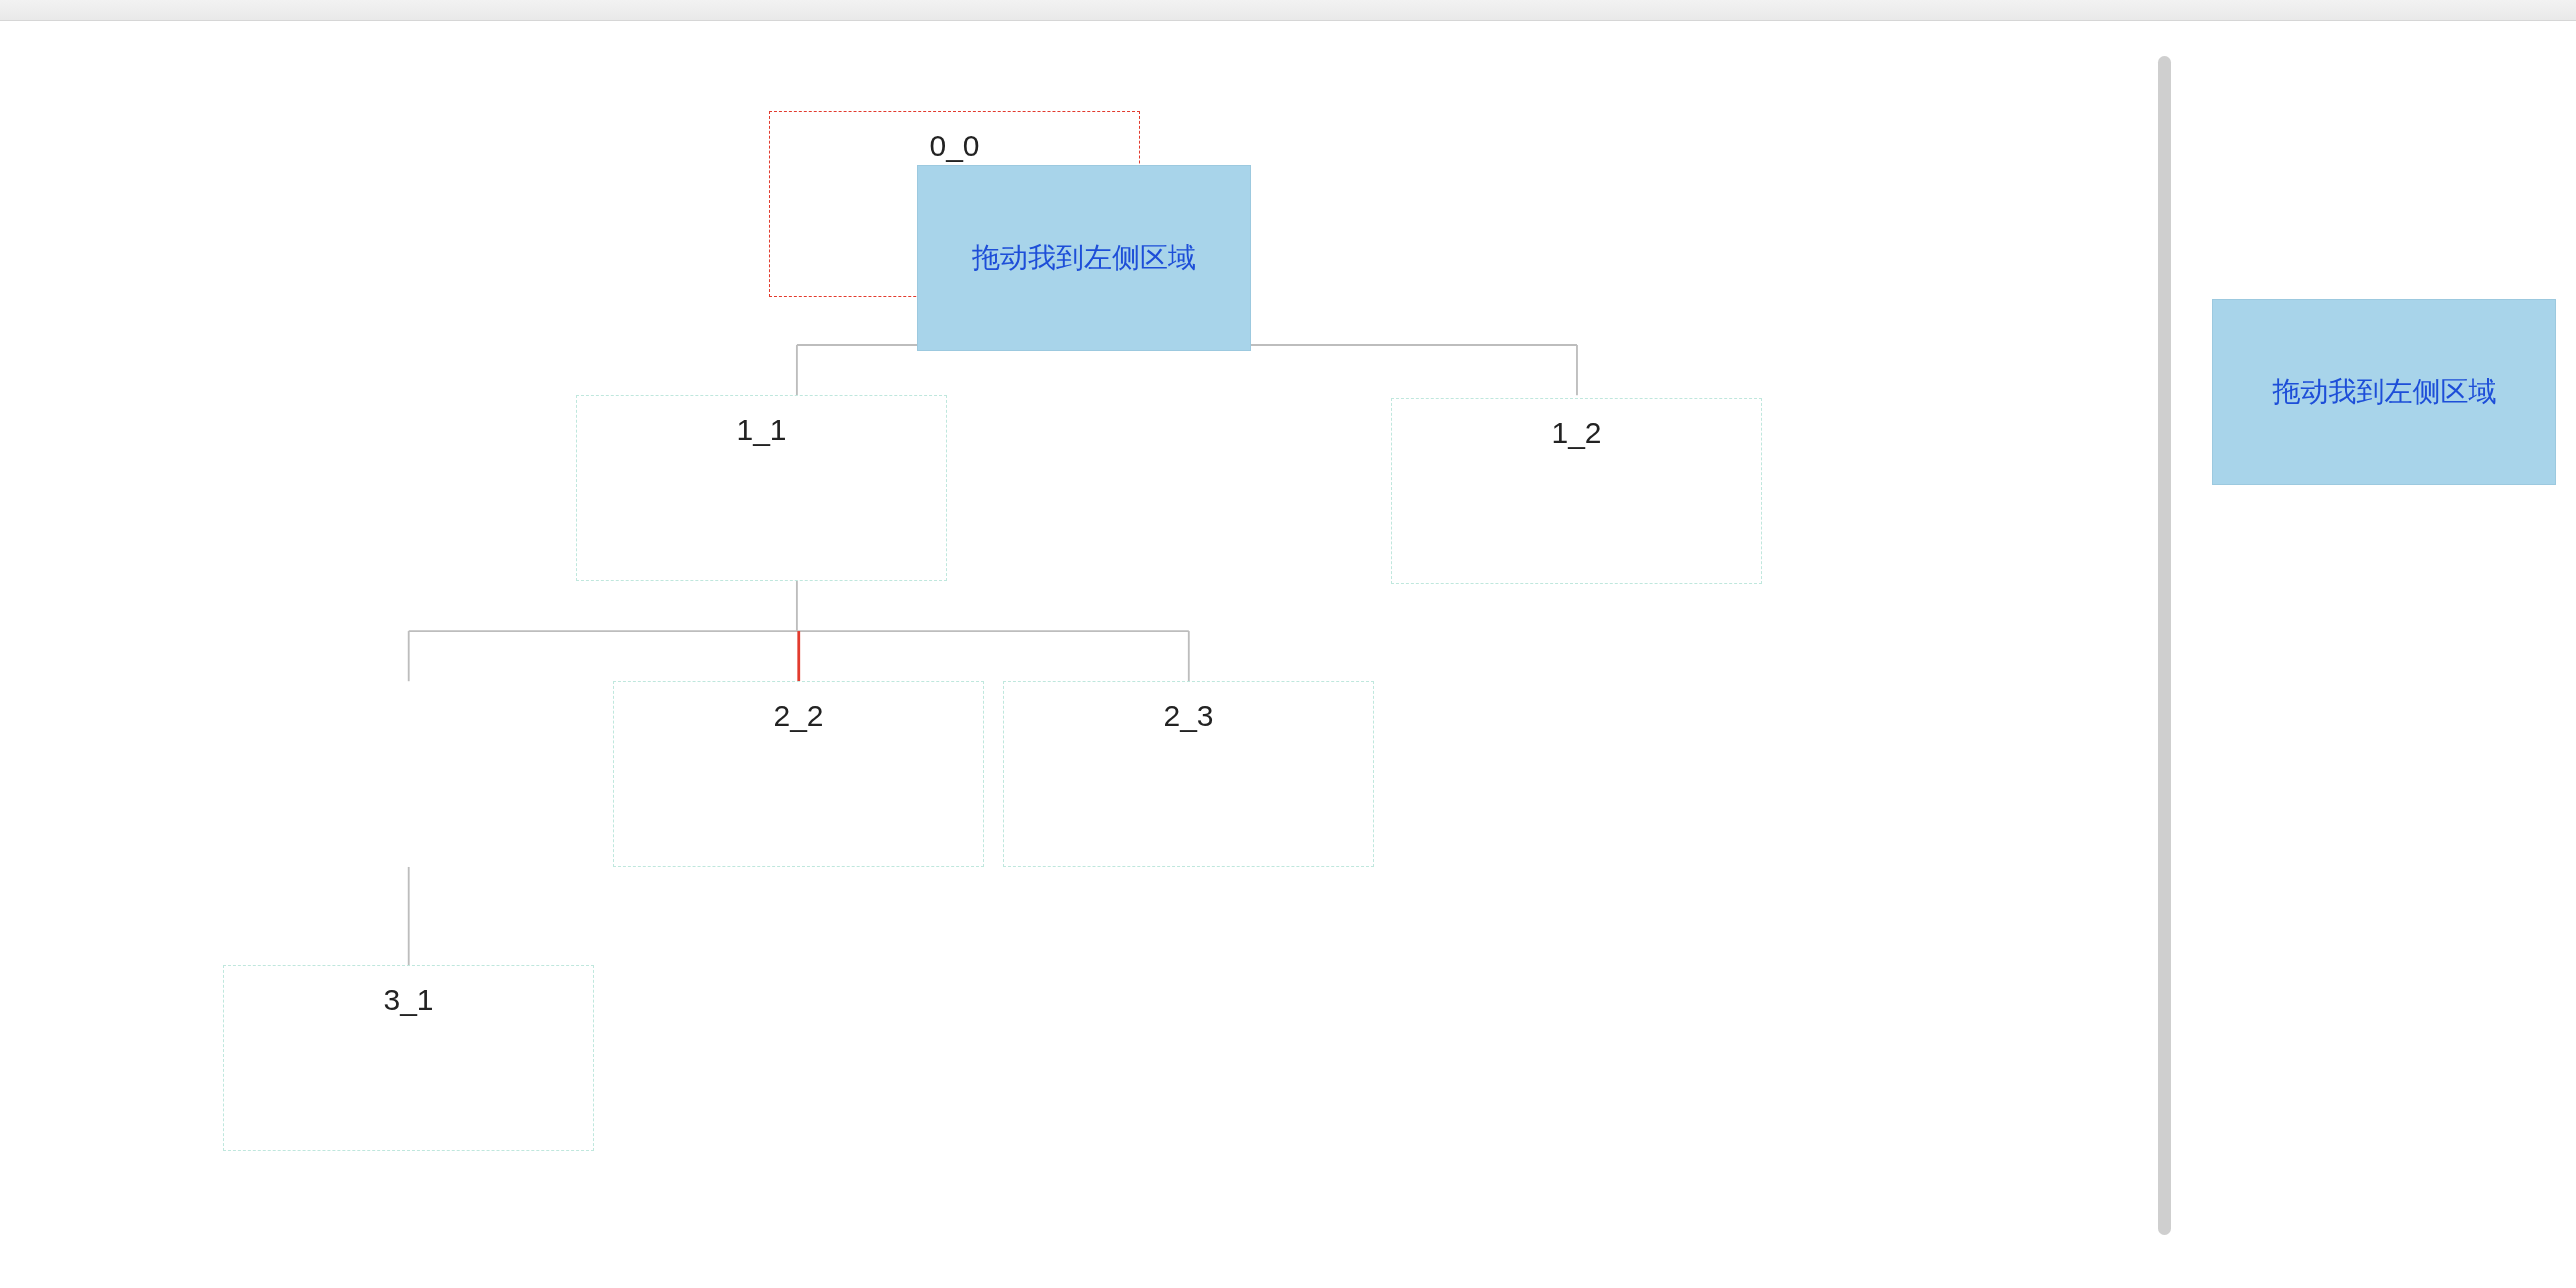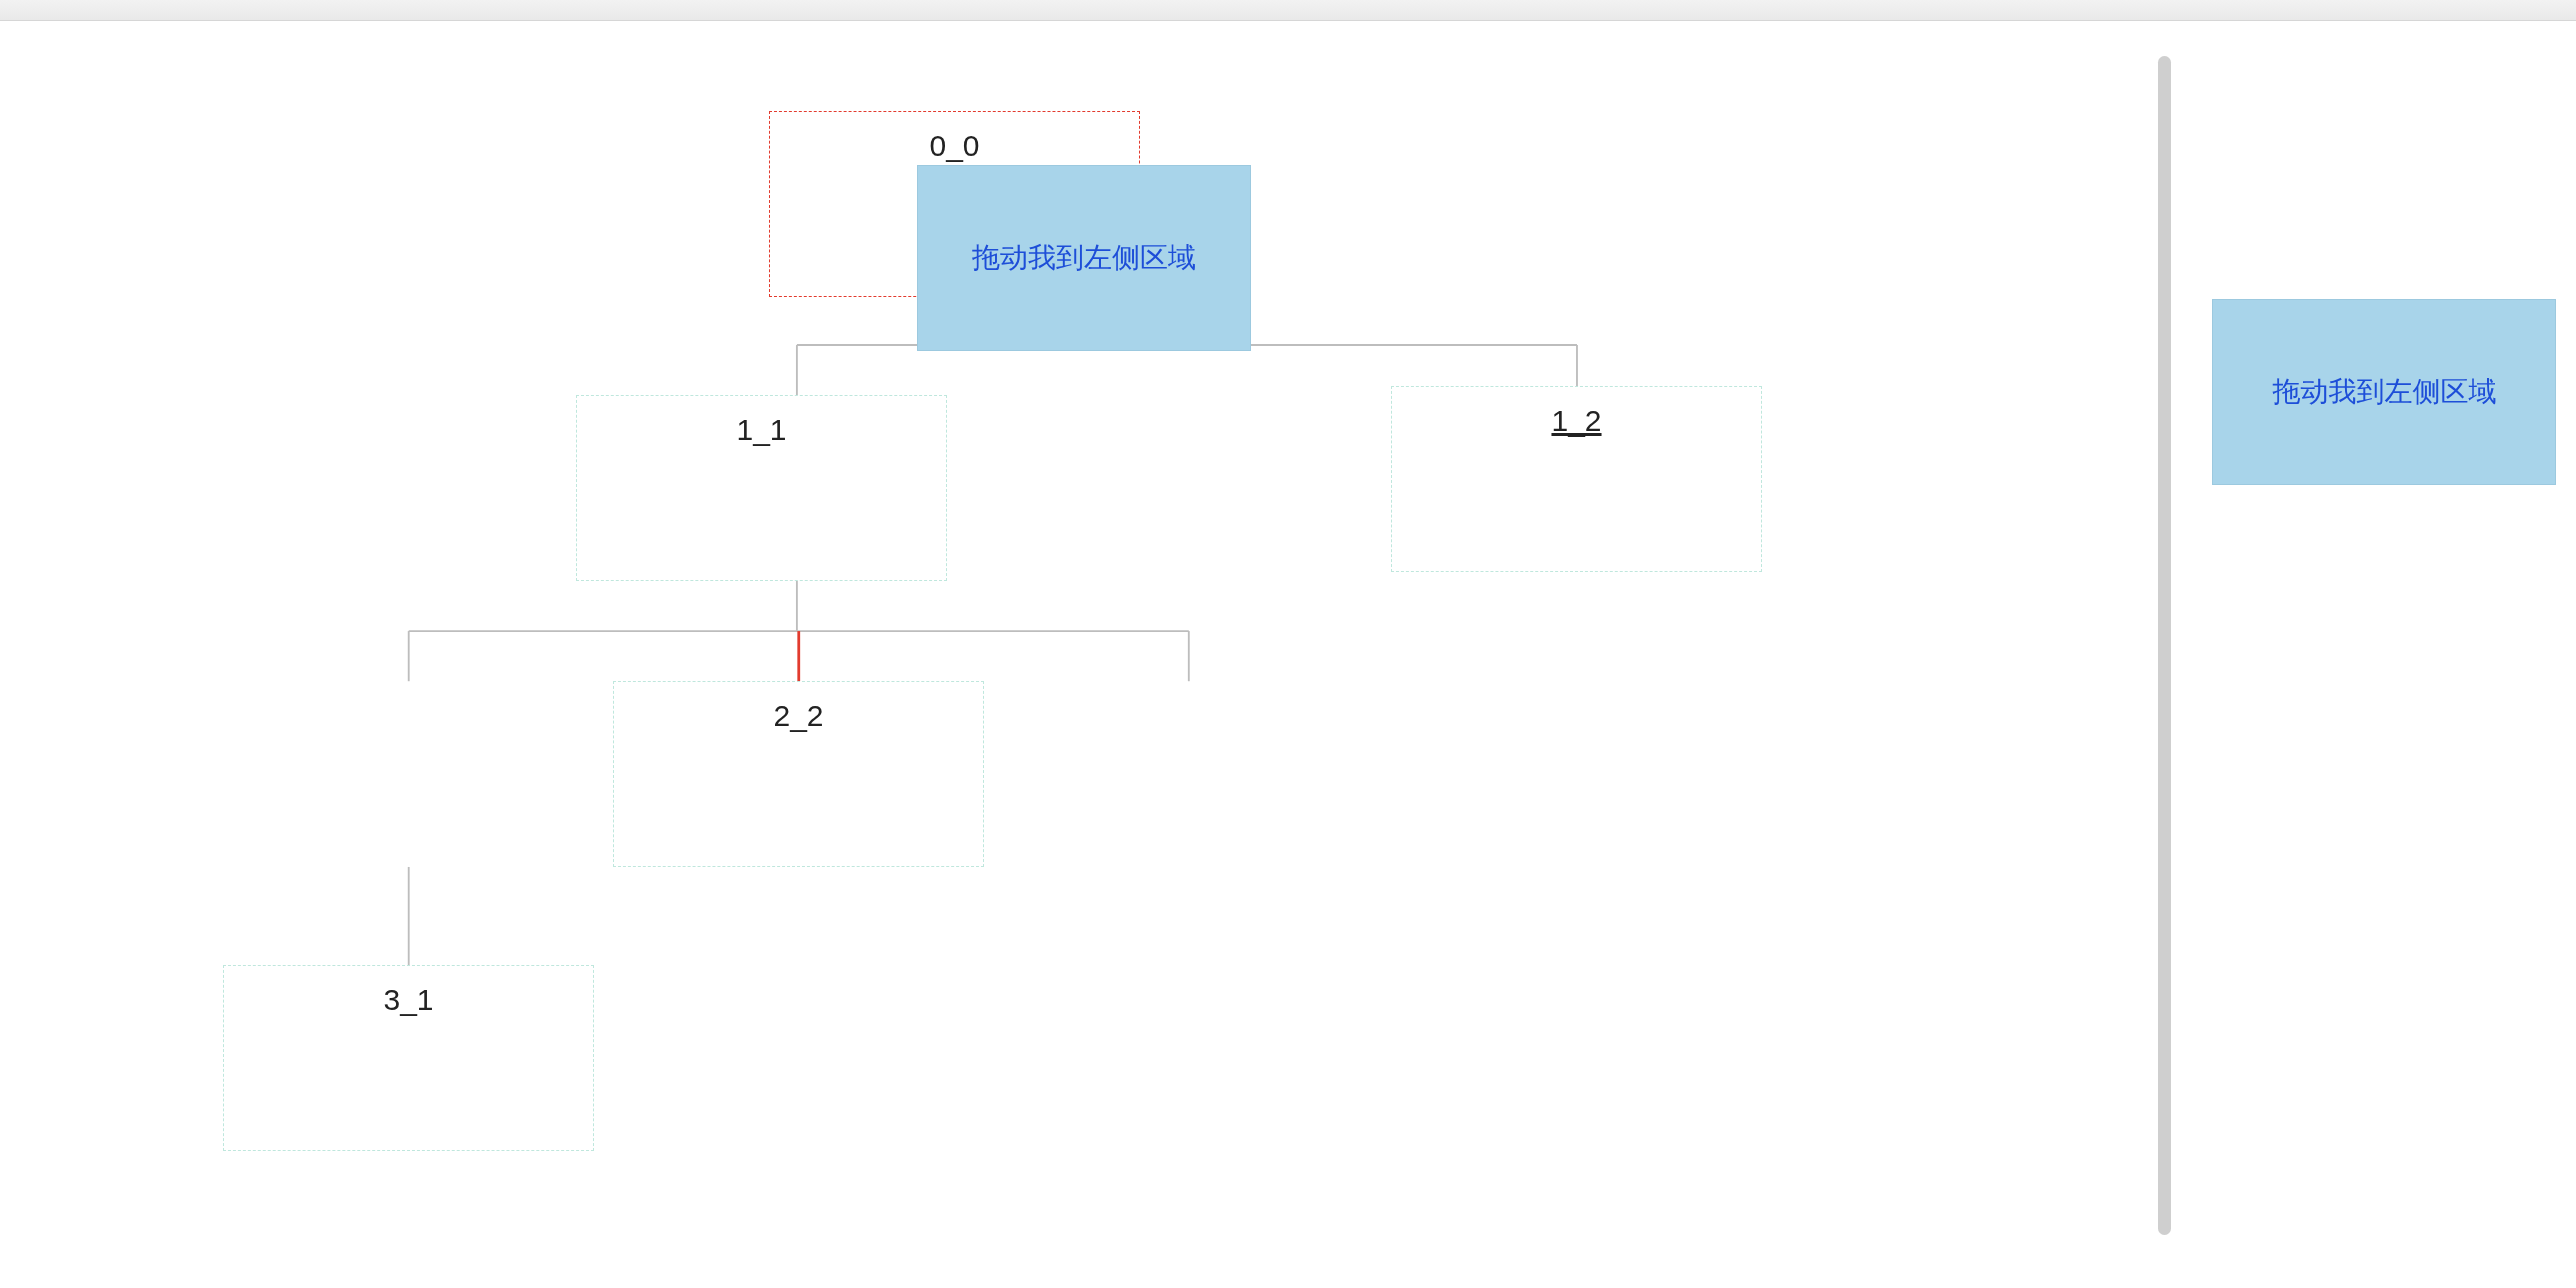--- a/index.html
+++ b/index.html
@@ -153,29 +153,32 @@
     </svg>
 
     <div class="node drop-target" style="left:769px; top:91px;">
       <span>0_0</span>
     </div>
 
     <div class="node" style="left:576px; top:375px;">
       <span>1_1</span>
     </div>
 
-    <div class="node" style="left:1391px; top:366px;text-decoration:underline;">
+    <div class="node" style="left:1391px; top:378px;">
       <span>1_2</span>
     </div>
 
 
     <div class="node" style="left:613px; top:661px;">
       <span>2_2</span>
     </div>
 
+    <div class="node" style="left:1003px; top:661px;">
+      <span>2_3</span>
+    </div>
 
     <div class="node" style="left:223px; top:945px;">
       <span>3_1</span>
     </div>
 
     <div class="drag-card" style="left:917px; top:145px;">
       <span>拖动我到左侧区域</span>
     </div>
 
   </div>

